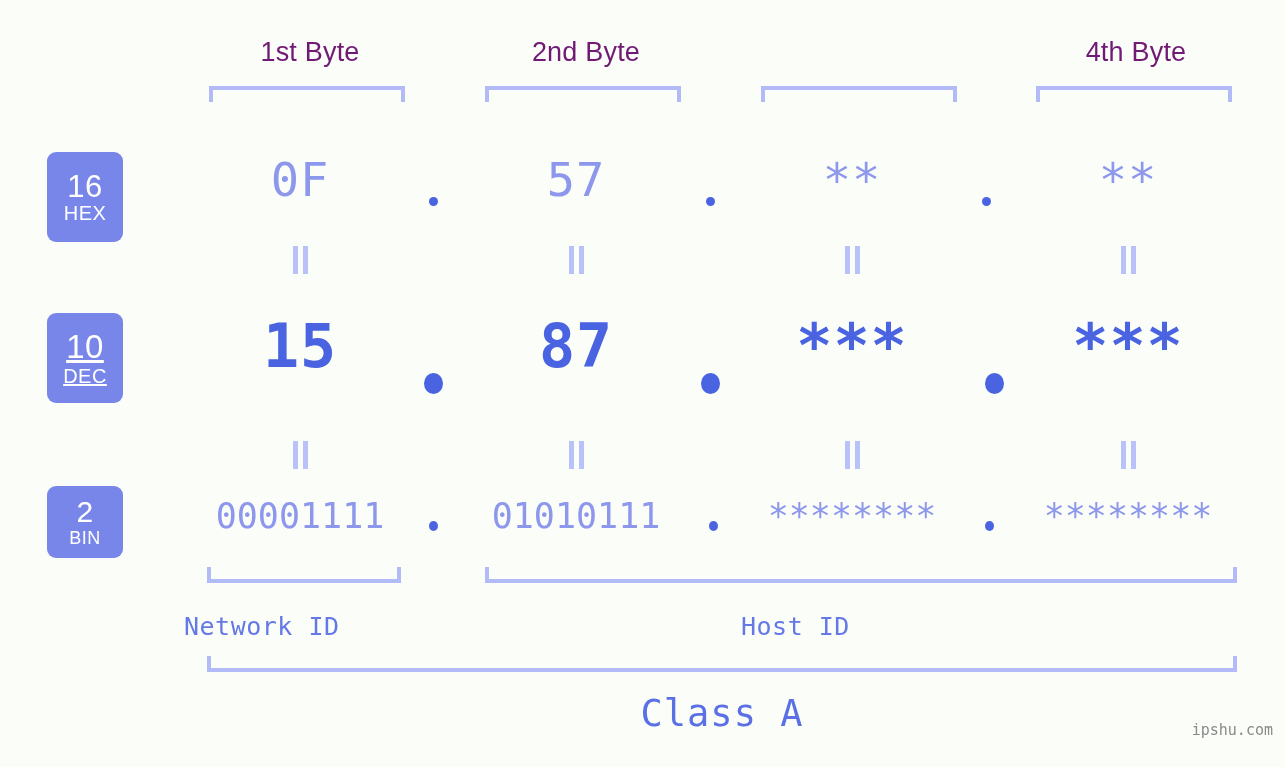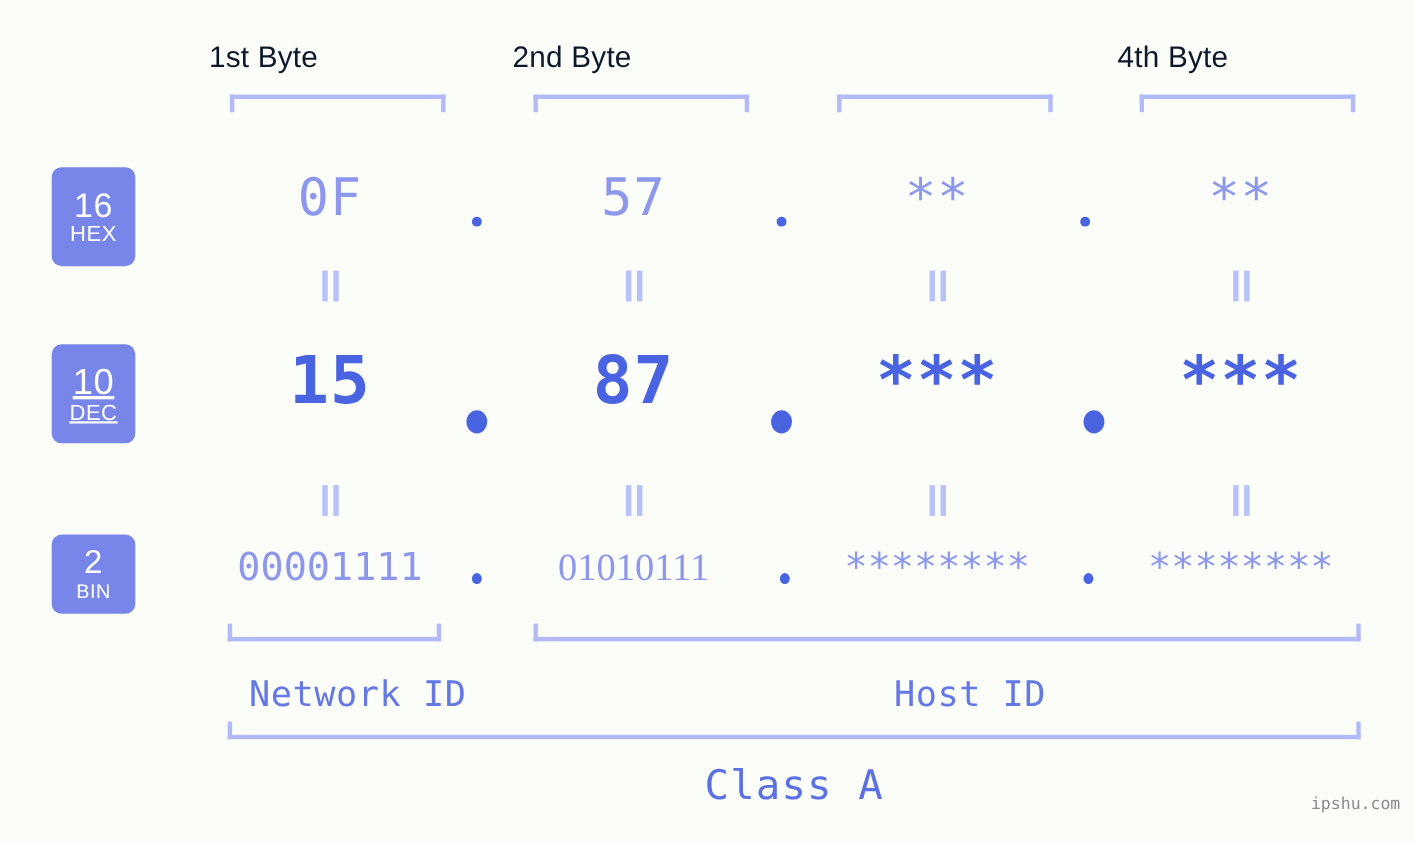--- a/index.html
+++ b/index.html
@@ -20,23 +20,24 @@
     width: 1285px;
     height: 767px;
   }
 
   
   .byte-label {
     position: absolute;
     top: 32px;
     height: 40px;
     line-height: 40px;
+    text-align: center;
     font-family: "Liberation Sans", sans-serif;
     font-size: 27px;
-    color: #0f172a;
+    color: #701a75;
     letter-spacing: 0.2px;
     white-space: nowrap;
   }
 
   
   .bracket-top {
     position: absolute;
     height: 16px;
     border-top: 4px solid #b2bbf7;
     border-left: 4px solid #b2bbf7;
@@ -148,23 +149,23 @@
     display: block;
   }
   .eqv i:first-child { left: 4px; }
   .eqv i:last-child  { left: 14px; }
   .eqv-1 { top: 246px; }
   .eqv-2 { top: 441px; }
 
   
   .id-label {
     position: absolute;
-    text-align: right;
-    font-family: "DejaVu Sans Mono", monospace;
-    font-size: 32px;
+    text-align: left;
+    font-family: "DejaVu Sans Mono", monospace;
+    font-size: 25px;
     color: #6478e6;
     white-space: nowrap;
     letter-spacing: 0.5px;
   }
 
   .class-label {
     position: absolute;
     text-align: center;
     font-family: "DejaVu Sans Mono", monospace;
     font-size: 37px;
@@ -263,21 +264,21 @@
     </div>
 
   <div class="base-badge badge-bin">
     <span class="num">2</span>
     <span class="nm">BIN</span>
   </div>
 
   <div class="row-bin">
     <div class="val" style="left:185px; width:230px;">00001111</div>
     <div class="dot dot-bin" style="left:429px;"></div>
-    <div class="val" style="left:461px; width:230px;font-family:Liberation Serif, serif;">01010111</div>
+    <div class="val" style="left:461px; width:230px;">01010111</div>
     <div class="dot dot-bin" style="left:709px;"></div>
     <div class="val" style="left:737px; width:230px;">********</div>
     <div class="dot dot-bin" style="left:985px;"></div>
     <div class="val" style="left:1013px; width:230px;">********</div>
   </div>
 
   <div class="bracket-bottom" style="left:207px; top:567px; width:194px;"></div>
   <div class="bracket-bottom" style="left:485px; top:567px; width:752px;"></div>
 
   <div class="id-label" style="left:184px; top:612px; width:240px;">Network ID</div>

